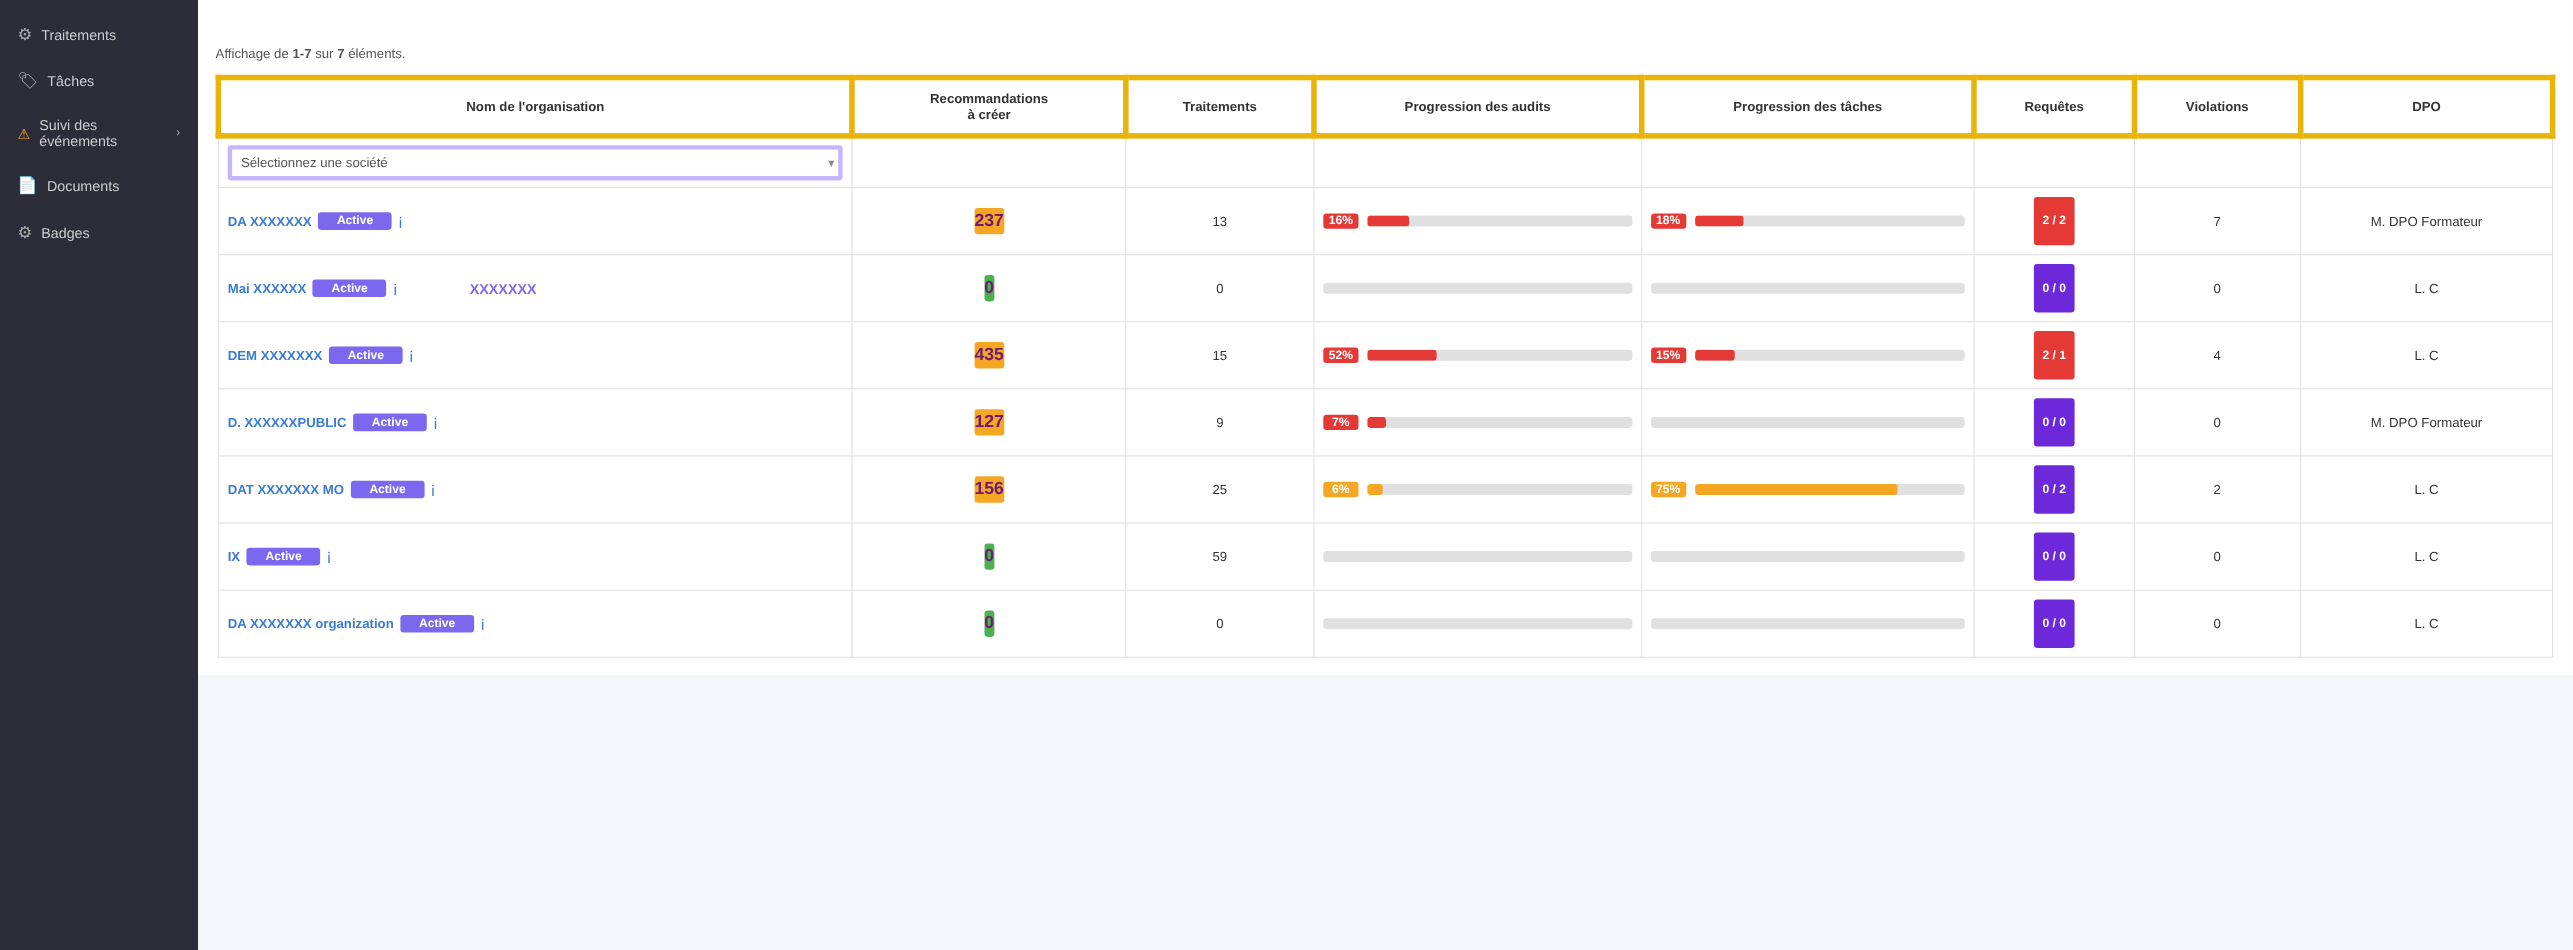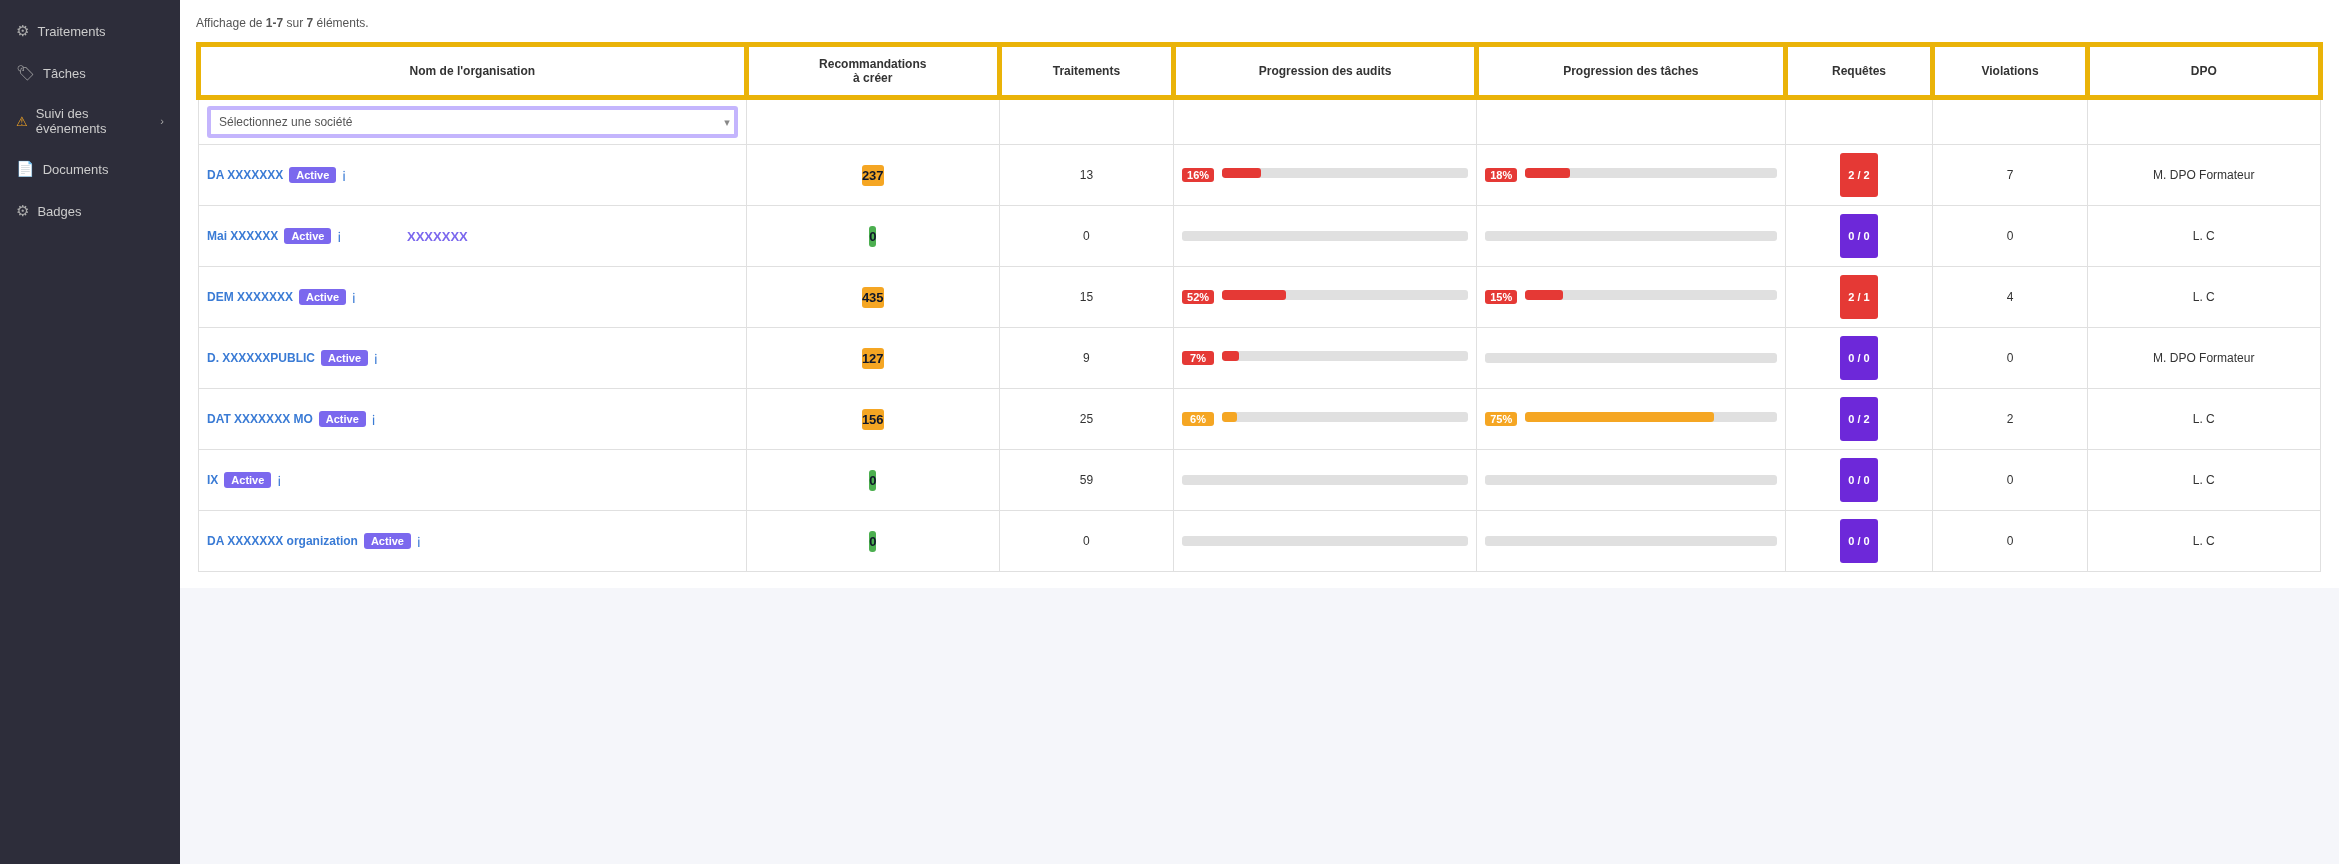--- a/index.html
+++ b/index.html
@@ -37,20 +37,21 @@
     }
     .content-area {
       background: #fff;
       margin: 0;
       padding: 16px;
     }
     .display-info {
       font-size: 12px;
       color: #555;
       margin-bottom: 12px;
+      margin-top: 26px;
     }
     .display-info strong { font-weight: bold; }
 
     
     .org-table {
       width: 100%;
       border-collapse: collapse;
       background: #fff;
       border: 1px solid #e0e0e0;
     }
@@ -109,51 +110,51 @@
       display: flex;
       align-items: center;
       gap: 6px;
       flex-wrap: wrap;
     }
     .org-link { color: #3a7bd5; font-weight: bold; font-size: 12px; text-decoration: none; }
     .badge-active {
       background: #7b68ee;
       color: #fff;
       border-radius: 3px;
-      padding: 2px 7px;
+      padding: 2px 17px;
       font-size: 11px;
       font-weight: bold;
     }
     .info-icon {
       color: #3a7bd5;
       font-size: 14px;
       cursor: pointer;
     }
     .highlighted-text {
       color: #7b68ee;
       font-weight: bold;
       font-size: 13px;
     }
 
     
     .rec-badge {
       display: inline-block;
       padding: 3px 0;
       border-radius: 3px;
-      color: #0f172a;
-      font-weight: bold;
-      font-size: 13px;
+      color: #701a75;
+      font-weight: bold;
+      font-size: 16px;
     }
     .rec-orange { background: #f5a623; }
     .rec-green { background: #4caf50; }
 
     
     .progress-container {
       display: flex;
-      align-items: flex-start;
+      align-items: center;
       gap: 8px;
       width: 100%;
     }
     .progress-bar-bg {
       flex: 1;
       background: #e0e0e0;
       border-radius: 3px;
       height: 10px;
       overflow: hidden;
       min-width: 80px;

